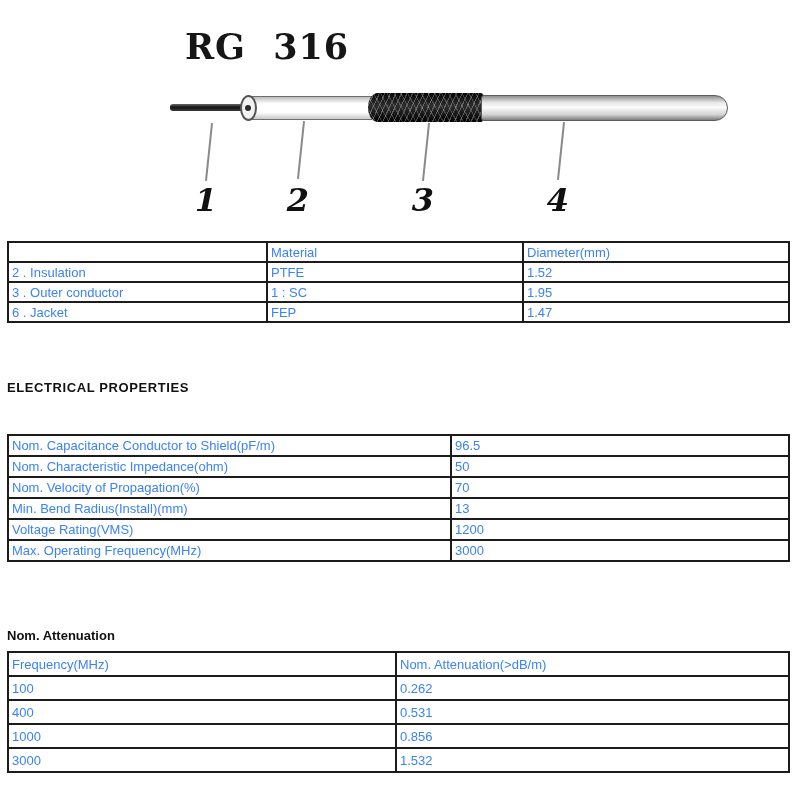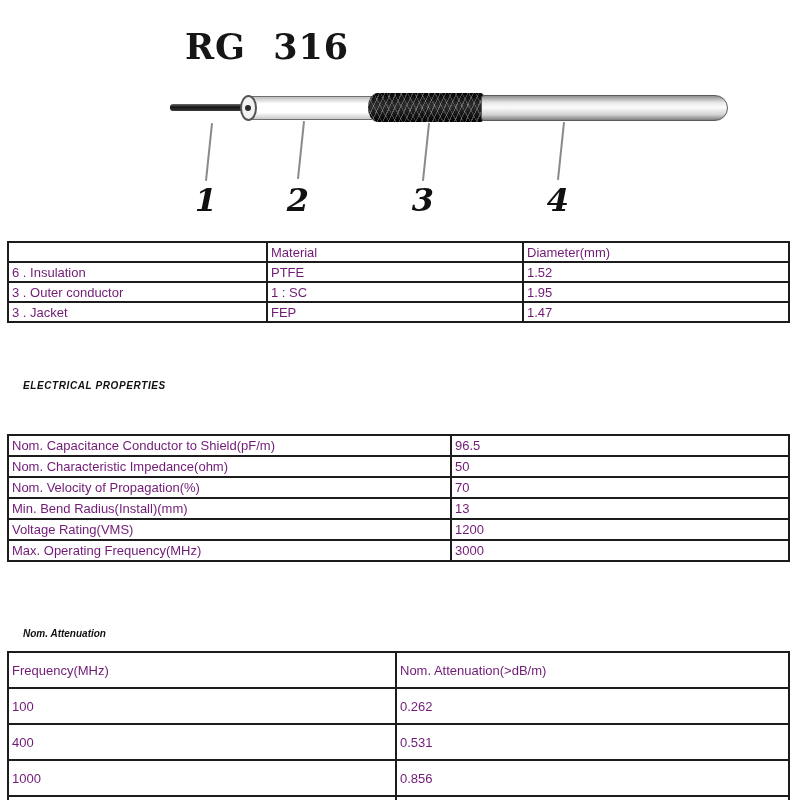--- a/index.html
+++ b/index.html
@@ -70,35 +70,35 @@
   }
   .num-1 { left:186px; }
   .num-2 { left:278px; }
   .num-3 { left:403px; }
   .num-4 { left:538px; }
 
   
   .tbl {
     position:absolute; left:7px; width:783px;
     border-collapse:collapse; table-layout:fixed;
-    font-size:13px; color:#701a75;
+    font-size:13px; color:#3b82f6;
   }
   .tbl td {
     border:2px solid #1c1c1c; padding:0 3px; vertical-align:middle;
     white-space:nowrap; overflow:hidden;
   }
   .tbl-construction { top:241px; }
   .tbl-construction td { height:20px; }
   .tbl-electrical   { top:434px; }
   .tbl-electrical td { height:21px; }
   .tbl-attenuation  { top:651px; }
-  .tbl-attenuation td { height:36px; }
+  .tbl-attenuation td { height:24px; }
 
   .section-heading {
-    position:absolute; left:23px; font-weight:bold; font-size:10px; color:#111;font-style:italic;
+    position:absolute; left:7px; font-weight:bold; font-size:13px; color:#111;
   }
   .heading-electrical { top:380px; letter-spacing:0.6px; }
   .heading-attenuation { top:628px; }
 </style>
 </head>
 <body>
 
 <div class="page">
 
   <div class="title">RG 316</div>
@@ -129,31 +129,31 @@
         <col style="width:256px">
         <col>
       </colgroup>
     <tbody>
       <tr>
         <td></td>
         <td>Material</td>
         <td>Diameter(mm)</td>
       </tr>
       <tr>
-        <td>6 . Insulation</td>
+        <td>2 . Insulation</td>
         <td>PTFE</td>
         <td>1.52</td>
       </tr>
       <tr>
         <td>3 . Outer conductor</td>
         <td>1 : SC</td>
         <td>1.95</td>
       </tr>
       <tr>
-        <td>3 . Jacket</td>
+        <td>6 . Jacket</td>
         <td>FEP</td>
         <td>1.47</td>
       </tr>
     </tbody>
   </table>
 
   <div class="section-heading heading-electrical">ELECTRICAL PROPERTIES</div>
 
   <table class="tbl tbl-electrical">
     <colgroup>

